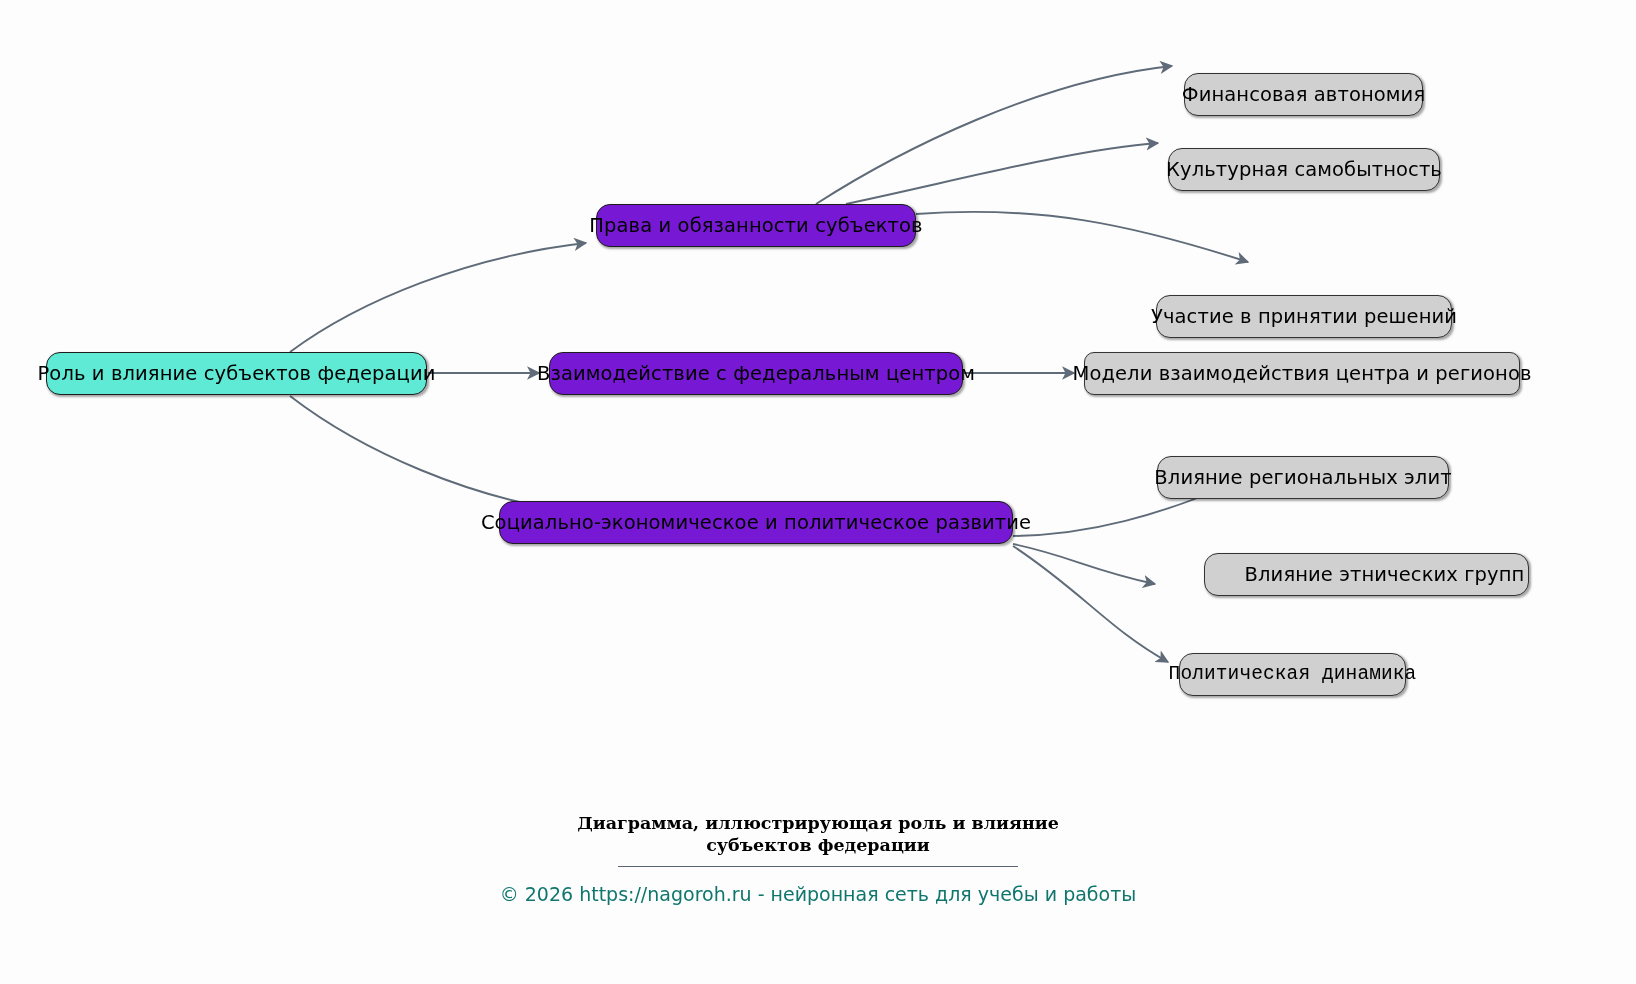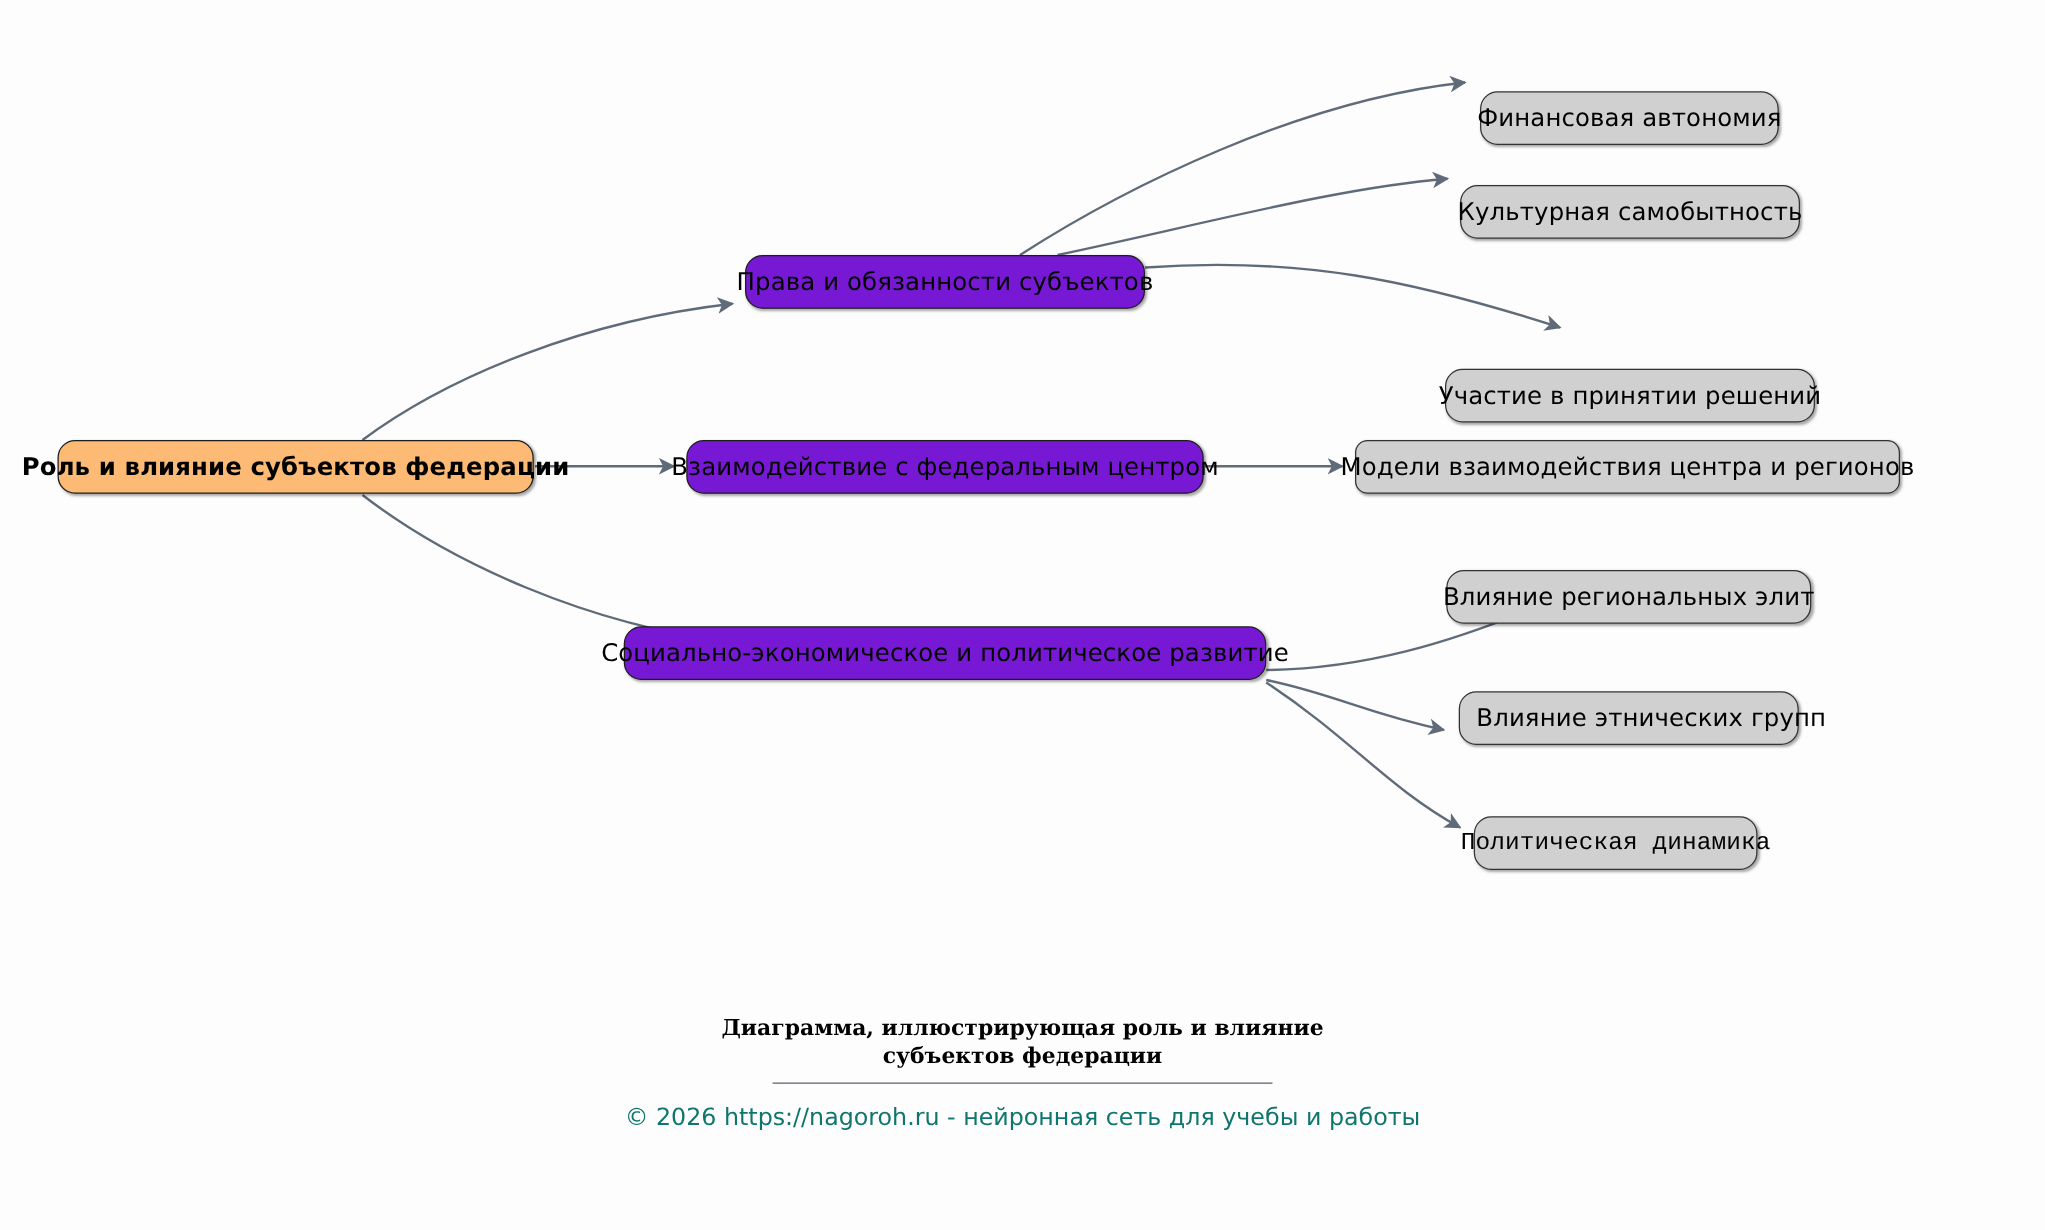--- a/index.html
+++ b/index.html
@@ -33,22 +33,21 @@
     border-radius: 14px;
     border: 1.6px solid #1d1d1d;
     font-size: 19.5px;
     line-height: 1;
     color: #000000;
     white-space: nowrap;
     letter-spacing: 0.1px;
     box-shadow: 1.5px 1.5px 2.2px rgba(0,0,0,0.34);
   }
   .node.root {
-    background: #fdba74;
-    font-weight: bold;
+    background: #5eead4;
   }
   .node.branch {
     background: #7719d4;
   }
   .node.leaf {
     background: #d0d0d0;
     border-color: #333333;
   }
   .node .label {
     display: block;
@@ -132,21 +131,21 @@
       </div>
       <div class="node leaf" style="left: 1084px; top: 352px; width: 436px; height: 43px; border-radius: 10px;">
         <span class="label">Модели взаимодействия центра и регионов</span>
       </div>
       <div class="node branch" style="left: 499px; top: 501px; width: 514px; height: 43px;">
         <span class="label">Социально-экономическое и политическое развитие</span>
       </div>
       <div class="node leaf" style="left: 1157px; top: 456px; width: 292px; height: 43px;">
         <span class="label">Влияние региональных элит</span>
       </div>
-      <div class="node leaf" style="left: 1167px; top: 553px; width: 272px; height: 43px; padding-left: 36px;">
+      <div class="node leaf" style="left: 1204px; top: 553px; width: 325px; height: 43px; padding-left: 36px;">
         <span class="label">Влияние этнических групп</span>
       </div>
       <div class="node leaf" style="left: 1179px; top: 653px; width: 227px; height: 43px; font-family: Liberation Mono, monospace;">
         <span class="label">Политическая динамика</span>
       </div>
     </div>
 
   <div id="caption">
     <div>Диаграмма, иллюстрирующая роль и влияние</div>
     <div>субъектов федерации</div>

